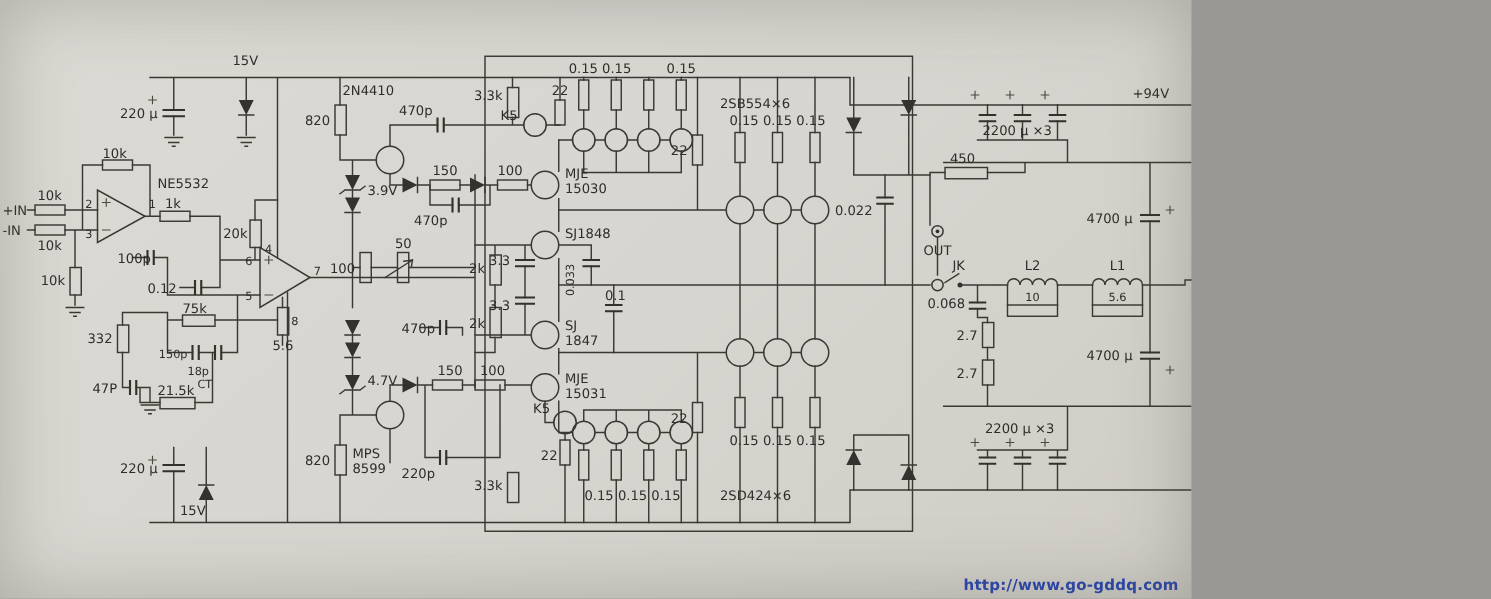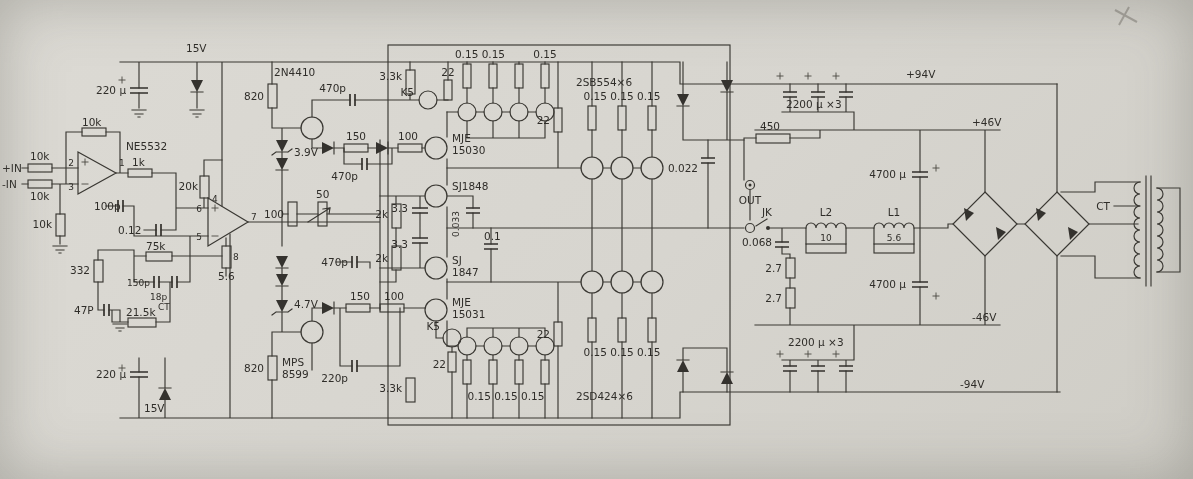--- a/index.html
+++ b/index.html
@@ -1,17 +1,17 @@
 <!DOCTYPE html>
 <html><head>
 <meta charset="utf-8">
 <style>
   html,body{margin:0;padding:0;background:#9a9894;}
   .scan{
-    position:relative;width:1193px;height:479px;overflow:hidden;
+    position:relative;width:953px;height:479px;overflow:hidden;
     background:linear-gradient(135deg,#dcdad4 0%,#d7d5cf 55%,#cfcdc6 100%);
     font-family:"DejaVu Sans",sans-serif;
   }
   .scan::after{
     content:"";position:absolute;inset:0;pointer-events:none;
     box-shadow:inset 0 0 60px rgba(90,88,80,.35);
   }
   svg{position:absolute;left:0;top:0;}
   text{font-family:"DejaVu Sans",sans-serif;font-size:10.5px;fill:#2f2d29;}
   .t9{font-size:9px;}
@@ -252,13 +252,14 @@
     <text x="74" y="190" text-anchor="end" class="t9">3</text>
     <text x="119" y="166" class="t9">1</text>
     <text x="202" y="212" text-anchor="end" class="t9">6</text>
     <text x="202" y="240" text-anchor="end" class="t9">5</text>
     <text x="212" y="202" class="t9">4</text>
     <text x="251" y="220" class="t9">7</text>
     <text x="233" y="260" class="t9">8</text>
   </g>
 </svg>
 
+<div class="url">http://www.go-gddq.com</div>
 </div>
 
 </body></html>

